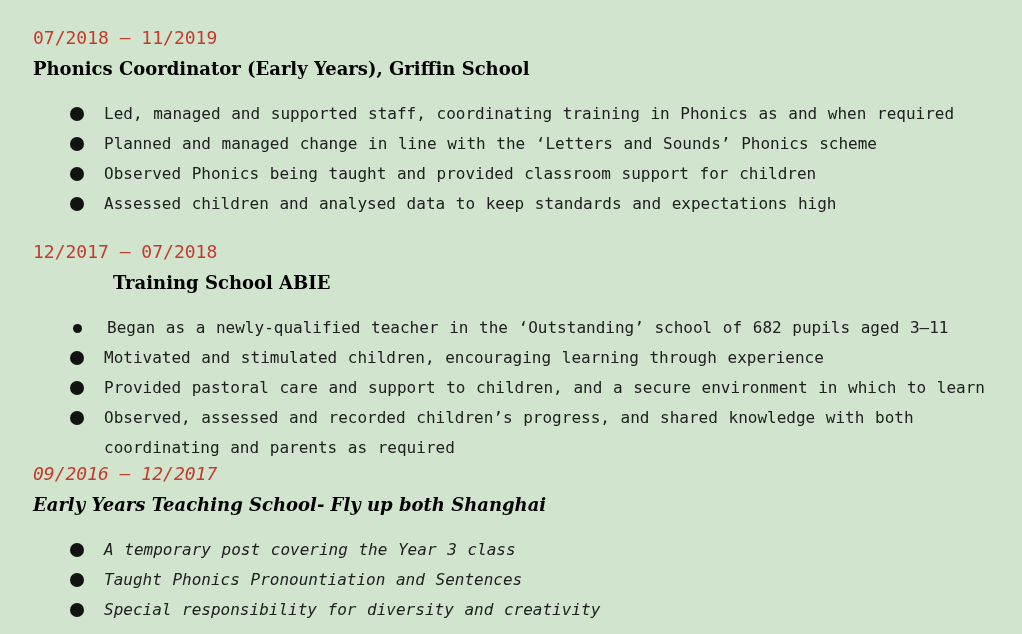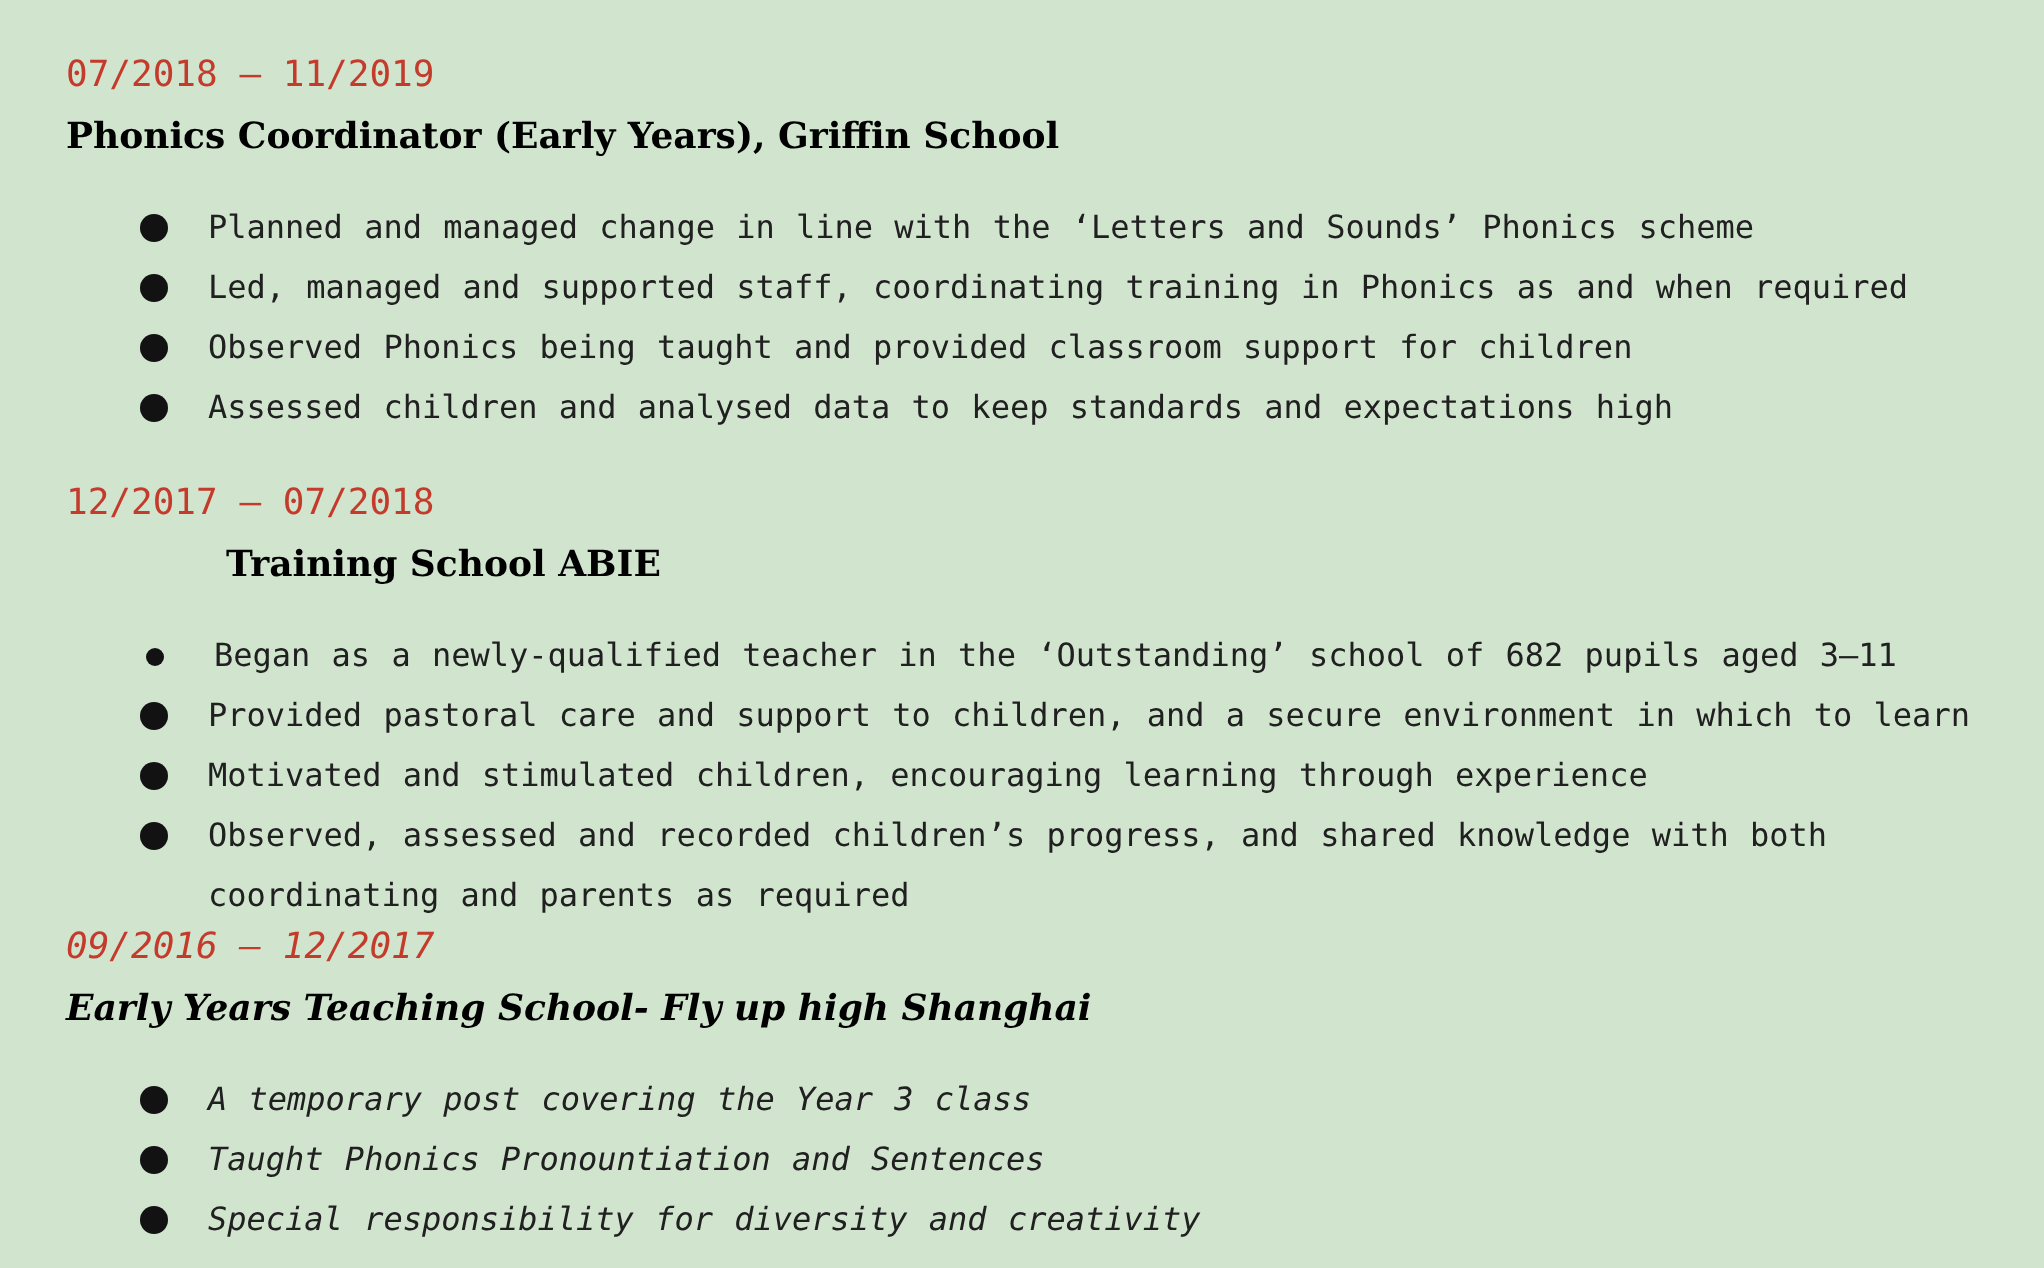--- a/index.html
+++ b/index.html
@@ -43,25 +43,25 @@
 </head>
 <body>
 
 <main class="content">
     <section class="job-section">
       <div class="date-range">07/2018 – 11/2019</div>
       <div class="job-title">Phonics Coordinator (Early Years), Griffin School</div>
       <div class="bullet-list">
         <div class="bullet-item">
           <span class="bullet-marker"></span>
-          <span class="bullet-text">Planned and managed change in line with the ‘Letters and Sounds’ Phonics scheme</span>
+          <span class="bullet-text">Led, managed and supported staff, coordinating training in Phonics as and when required</span>
         </div>
         <div class="bullet-item">
           <span class="bullet-marker"></span>
-          <span class="bullet-text">Led, managed and supported staff, coordinating training in Phonics as and when required</span>
+          <span class="bullet-text">Planned and managed change in line with the ‘Letters and Sounds’ Phonics scheme</span>
         </div>
         <div class="bullet-item">
           <span class="bullet-marker"></span>
           <span class="bullet-text">Observed Phonics being taught and provided classroom support for children</span>
         </div>
         <div class="bullet-item">
           <span class="bullet-marker"></span>
           <span class="bullet-text">Assessed children and analysed data to keep standards and expectations high</span>
         </div>
       </div>
@@ -69,35 +69,35 @@
     <section class="job-section">
       <div class="date-range">12/2017 – 07/2018</div>
       <div class="job-title indented">Training School ABIE</div>
       <div class="bullet-list">
         <div class="bullet-item">
           <span class="bullet-marker small"></span>
           <span class="bullet-text">Began as a newly-qualified teacher in the ‘Outstanding’ school of 682 pupils aged 3–11</span>
         </div>
         <div class="bullet-item">
           <span class="bullet-marker"></span>
-          <span class="bullet-text">Provided pastoral care and support to children, and a secure environment in which to learn</span>
+          <span class="bullet-text">Motivated and stimulated children, encouraging learning through experience</span>
         </div>
         <div class="bullet-item">
           <span class="bullet-marker"></span>
-          <span class="bullet-text">Motivated and stimulated children, encouraging learning through experience</span>
+          <span class="bullet-text">Provided pastoral care and support to children, and a secure environment in which to learn</span>
         </div>
         <div class="bullet-item">
           <span class="bullet-marker"></span>
           <span class="bullet-text">Observed, assessed and recorded children’s progress, and shared knowledge with both coordinating and parents as required</span>
         </div>
       </div>
     </section>
     <section class="job-section">
       <div class="date-range">09/2016 – 12/2017</div>
-      <div class="job-title">Early Years Teaching School- Fly up high Shanghai</div>
+      <div class="job-title">Early Years Teaching School- Fly up both Shanghai</div>
       <div class="bullet-list">
         <div class="bullet-item">
           <span class="bullet-marker"></span>
           <span class="bullet-text">A temporary post covering the Year 3 class</span>
         </div>
         <div class="bullet-item">
           <span class="bullet-marker"></span>
           <span class="bullet-text">Taught Phonics Pronountiation and Sentences</span>
         </div>
         <div class="bullet-item">

